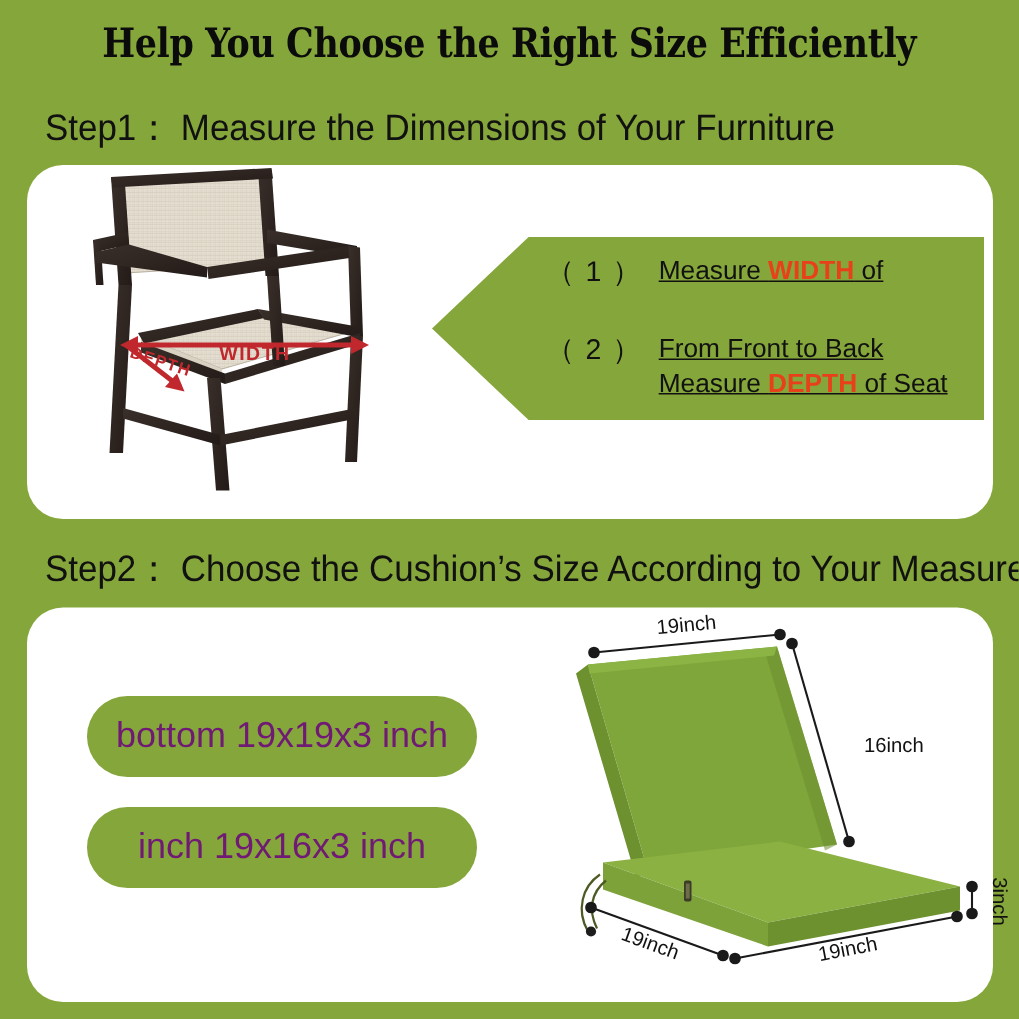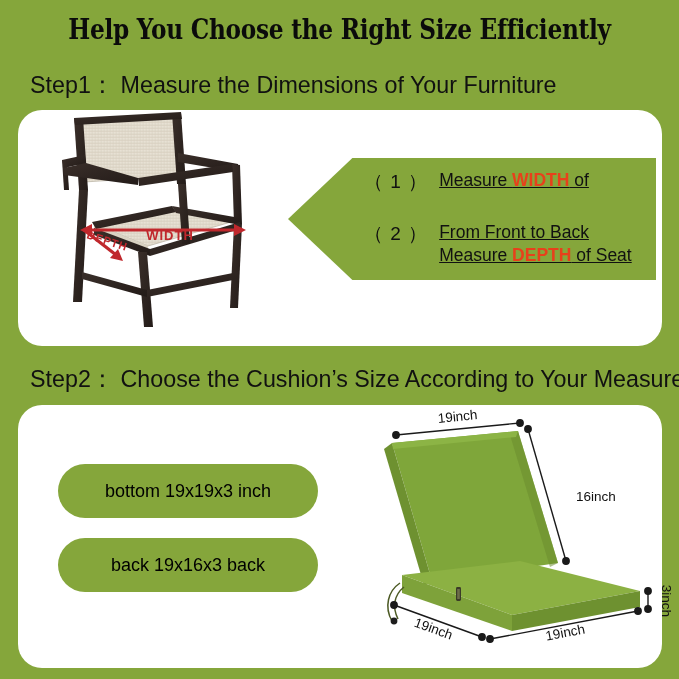--- a/index.html
+++ b/index.html
@@ -81,22 +81,22 @@
   }
   .callout-lines{display:flex;flex-direction:column;text-decoration:underline;}
   .hl{color:#e8401b;font-weight:700;}
 
   
   .pill{
     position:absolute;
     background:#85a63b;
     border-radius:30px;
     display:flex;align-items:center;justify-content:center;
-    color:#000000;
-    font-size:18px;
+    color:#701a75;
+    font-size:24px;
     white-space:nowrap;
   }
   #pill-bottom{left:58px;top:464px;width:260px;height:54px;}
   #pill-back{left:58px;top:538px;width:260px;height:54px;}
 
   
   #cushion-wrap{
     position:absolute;left:370px;top:415px;width:300px;height:245px;
     overflow:visible;
   }
@@ -208,21 +208,21 @@
   </div>
 
   <div class="step-head" id="step2-head">Step2： Choose the Cushion’s Size According to Your Measure</div>
 
   <div class="card" id="card2"></div>
 
   <div class="pill" id="pill-bottom">
     <span>bottom 19x19x3 inch</span>
   </div>
   <div class="pill" id="pill-back">
-    <span>back 19x16x3 back</span>
+    <span>inch 19x16x3 inch</span>
   </div>
 
   <div id="cushion-wrap">
     <svg viewBox="0 0 300 245" xmlns="http://www.w3.org/2000/svg">
 
       <g>
         <polygon points="22,28 148,16 188,148 62,166" fill="#7fa63a"></polygon>
         <polygon points="22,28 62,166 54,170 14,34" fill="#6e9130"></polygon>
         <polygon points="148,16 188,148 180,152 140,20" fill="#6b8d2e" opacity="0.55"></polygon>
         <polygon points="22,28 148,16 146,22 23,34" fill="#8cb445"></polygon>

